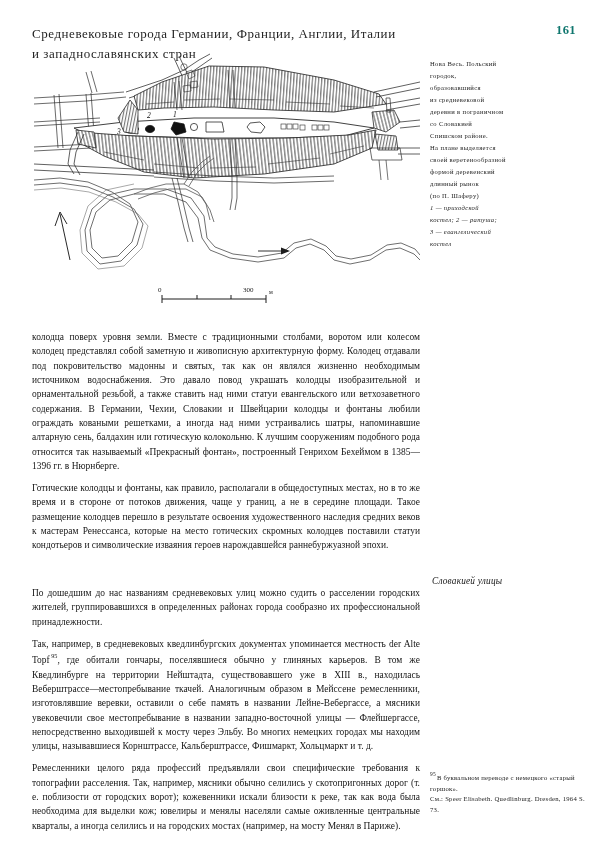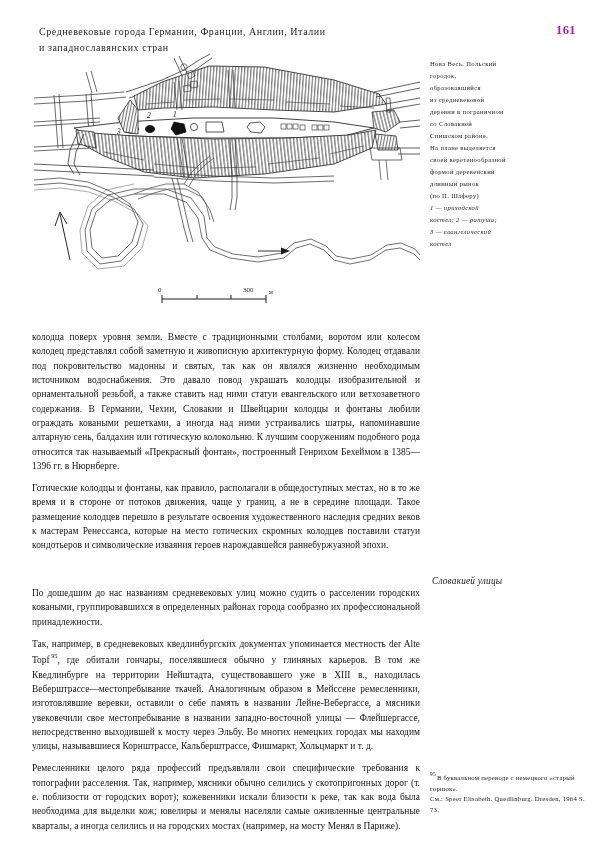--- a/index.html
+++ b/index.html
@@ -23,36 +23,35 @@
     width: 600px;
     height: 850px;
   }
 
   
   .running-head {
     position: absolute;
     left: 32px;
     top: 24px;
     width: 330px;
-    font-size: 10px;
+    font-size: 13px;
     line-height: 1.55;
     letter-spacing: 0.55px;
     color: #1f1f1f;
-    margin-left: 7px;
   }
   .running-head div { white-space: nowrap; }
 
   .folio {
     position: absolute;
     right: 24px;
     top: 23px;
     font-size: 12.5px;
     font-weight: bold;
     letter-spacing: 0.4px;
-    color: #a21caf;
+    color: #0f766e;
   }
 
   
   .figure {
     position: absolute;
     left: 34px;
     top: 52px;
     width: 386px;
     height: 262px;
   }
@@ -367,21 +366,21 @@
   </div>
 
   <div class="body-col">
     <p class="para last-line-free">колодца поверх уровня земли. Вместе с традиционными столбами, воротом или колесом колодец представлял собой заметную и живописную архитектурную форму. Колодец отдавали под покровительство мадонны и святых, так как он являлся жизненно необходимым источником водоснабжения. Это давало повод украшать колодцы изобразительной и орнаментальной резьбой, а также ставить над ними статуи евангельского или ветхозаветного содержания. В Германии, Чехии, Словакии и Швейцарии колодцы и фонтаны любили ограждать коваными решетками, а иногда над ними устраивались шатры, напоминавшие алтарную сень, балдахин или готическую колокольню. К лучшим сооружениям подобного рода относится так называемый «Прекрасный фонтан», построенный Генрихом Бехеймом в 1385—1396 гг. в Нюрнберге.</p>
     <p class="para last-line-free">Готические колодцы и фонтаны, как правило, располагали в общедоступных местах, но в то же время и в стороне от потоков движения, чаще у границ, а не в середине площади. Такое размещение колодцев перешло в результате освоения художественного наследия средних веков к мастерам Ренессанса, которые на место готических скромных колодцев поставили статуи кондотьеров и символические изваяния героев нарождавшейся раннебуржуазной эпохи.</p>
   </div>
 
   <div class="marginal">Словакией улицы</div>
 
   <div class="body-col-2">
-    <p class="para last-line-free">По дошедшим до нас названиям средневековых улиц можно судить о расселении городских коваными, группировавшихся в определенных районах города сообразно их профессиональной принадлежности.</p>
+    <p class="para last-line-free">По дошедшим до нас названиям средневековых улиц можно судить о расселении городских жителей, группировавшихся в определенных районах города сообразно их профессиональной принадлежности.</p>
     <p class="para last-line-free">
       <span>Так, например, в средневековых кведлинбургских документах упоминается местность der Alte Topf</span><sup class="fn">95</sup><span>, где обитали гончары, поселявшиеся обычно у глиняных карьеров. В том же Кведлинбурге на территории Нейштадта, существовавшего уже в XIII в., находилась Веберштрассе—местопребывание ткачей. Аналогичным образом в Мейссене ремесленники, изготовлявшие веревки, оставили о себе память в названии Лейне-Вебергассе, а мясники увековечили свое местопребывание в названии западно-восточной улицы — Флейшергассе, непосредственно выходившей к мосту через Эльбу. Во многих немецких городах мы находим улицы, называвшиеся Корнштрассе, Кальберштрассе, Фишмаркт, Хольцмаркт и т. д.</span>
     </p>
     <p class="para last-line-free">Ремесленники целого ряда профессий предъявляли свои специфические требования к топографии расселения. Так, например, мясники обычно селились у скотопригонных дорог (т. е. поблизости от городских ворот); кожевенники искали близости к реке, так как вода была необходима для выделки кож; ювелиры и менялы населяли самые оживленные центральные кварталы, а иногда селились и на городских мостах (например, на мосту Менял в Париже).</p>
   </div>
 
   <div class="footnote">
     <span class="fn-marker">95</span><span>В буквальном переводе с немецкого «старый горшок».</span>
     <div class="src">См.: Speer Elisabeth. Quedlinburg. Dresden, 1964 S. 73.</div>
   </div>

